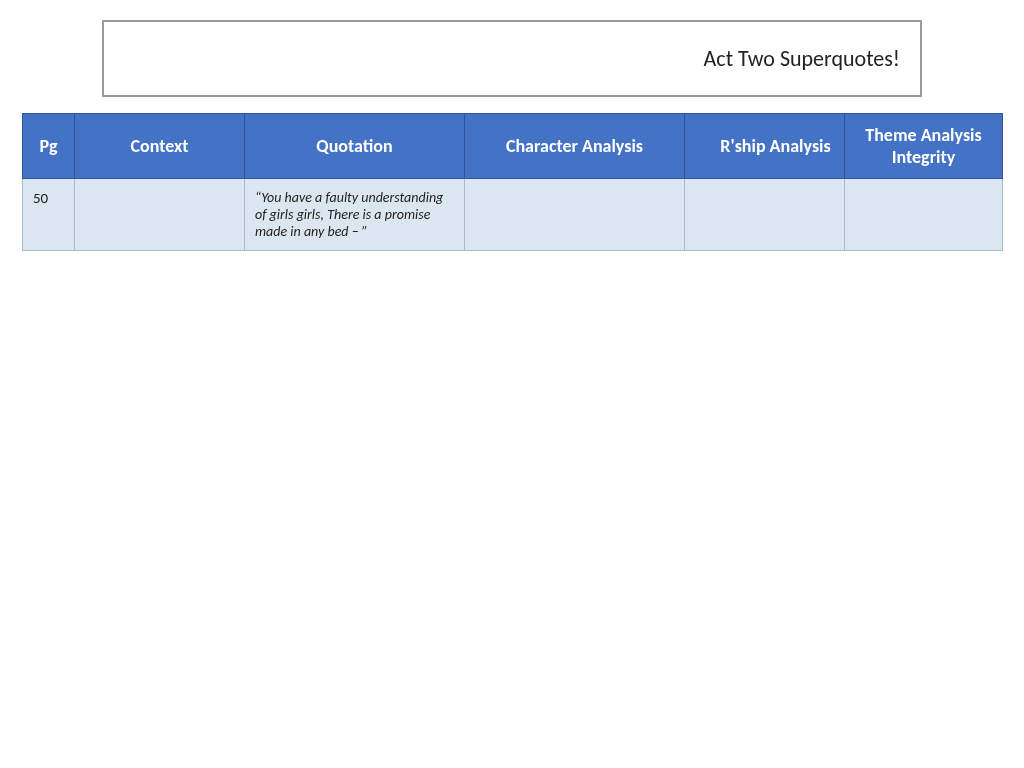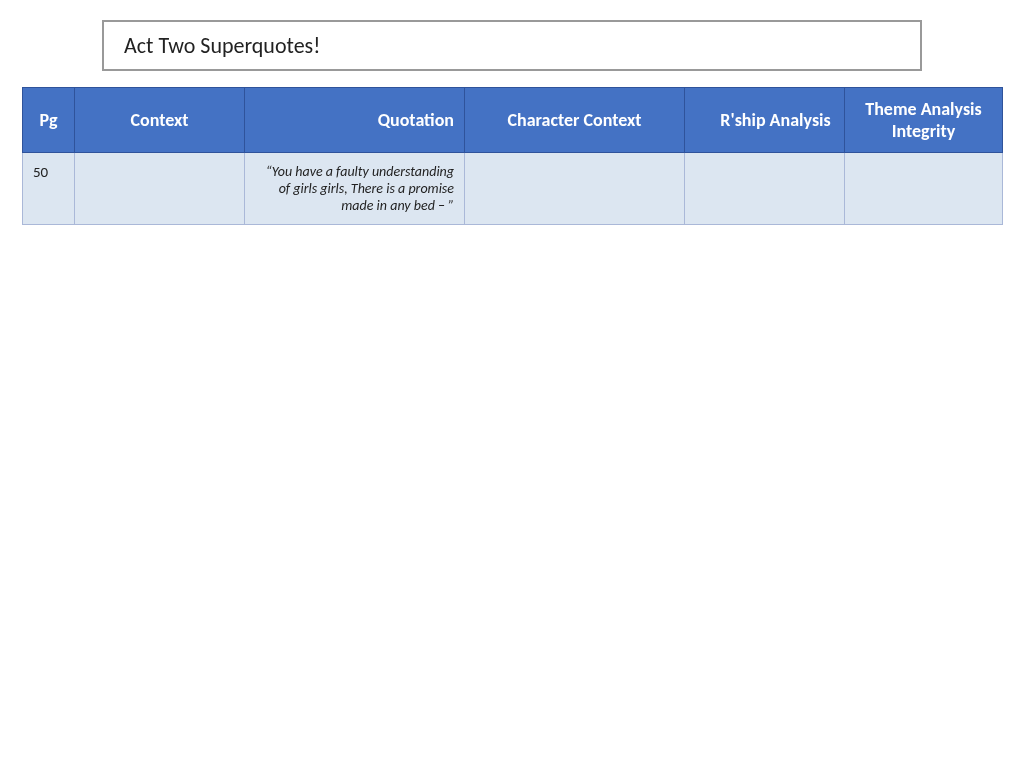--- a/index.html
+++ b/index.html
@@ -15,22 +15,22 @@
       flex-direction: column;
       align-items: center;
       padding: 20px;
       min-height: 768px;
       width: 1024px;
     }
 
     .page-title-container {
       border: 2px solid #999;
       width: 820px;
-      text-align: left;
-      padding: 10px 20px;
+      text-align: right;
+      padding: 23px 20px;
       margin-bottom: 16px;
       font-size: 22px;
       color: #222;
     }
 
     .table-wrapper {
       width: 980px;
     }
 
     table {
@@ -46,21 +46,21 @@
       font-size: 18px;
       font-weight: bold;
       padding: 10px 10px;
       vertical-align: middle;
       border: 1px solid #2f539b;
     }
 
     
     th:nth-child(1), td:nth-child(1) { width: 52px; }
     th:nth-child(2), td:nth-child(2) { width: 170px; }
-    th:nth-child(3), td:nth-child(3) { width: 220px; text-align: right; }
+    th:nth-child(3), td:nth-child(3) { width: 220px; }
     th:nth-child(4), td:nth-child(4) { width: 220px; }
     th:nth-child(5), td:nth-child(5) { width: 160px; padding-left: 32px; }
     th:nth-child(6), td:nth-child(6) { width: 158px; }
 
     
     tbody tr td {
       padding: 10px 10px;
       font-size: 14px;
       vertical-align: top;
       border: 1px solid #aab8d8;
@@ -90,21 +90,21 @@
 
 <div class="page-title-container">Act Two   Superquotes!</div>
 
 <div class="table-wrapper">
   <table>
     <thead>
       <tr>
         <th>Pg</th>
         <th>Context</th>
         <th>Quotation</th>
-        <th>Character Context</th>
+        <th>Character Analysis</th>
         <th>R'ship Analysis</th>
         <th>Theme Analysis Integrity</th>
       </tr>
     </thead>
     <tbody id="table-body">
     <tr>
           <td class="pg-cell">50</td>
           <td></td>
           <td class="quote-cell">“You have a faulty understanding of girls girls, There is a promise made in any bed – ”</td>
           <td></td>

